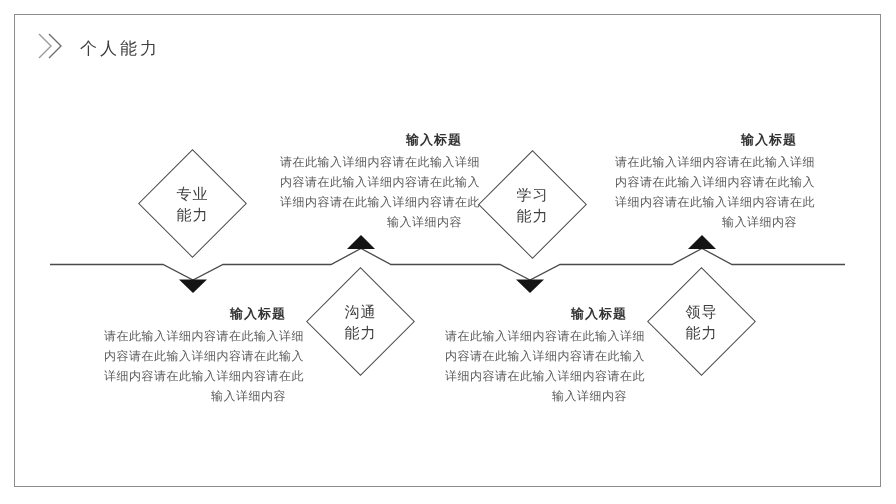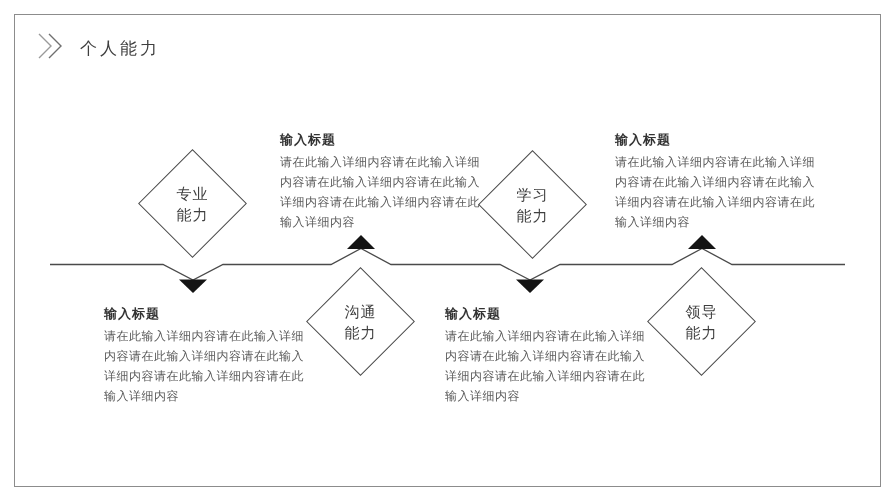--- a/index.html
+++ b/index.html
@@ -26,21 +26,21 @@
     transform:rotate(45deg);
     display:flex; align-items:center; justify-content:center;
     box-sizing:border-box;
   }
   .diamond-label {
     transform:rotate(-45deg);
     font-size:15px; line-height:21px; color:#3f3f3f;
     letter-spacing:1px; text-align:center; white-space:nowrap;
   }
   .text-block {
-    position:absolute; width:182px; text-align:left;
+    position:absolute; width:182px; text-align:right;
   }
   .block-title {
     font-size:13px; font-weight:bold; color:#333333;
     line-height:18px; margin-bottom:3px; letter-spacing:1px;
   }
   .block-line {
     font-size:12px; color:#595959; line-height:20px;
     letter-spacing:0.5px; white-space:nowrap;
   }
 </style>

